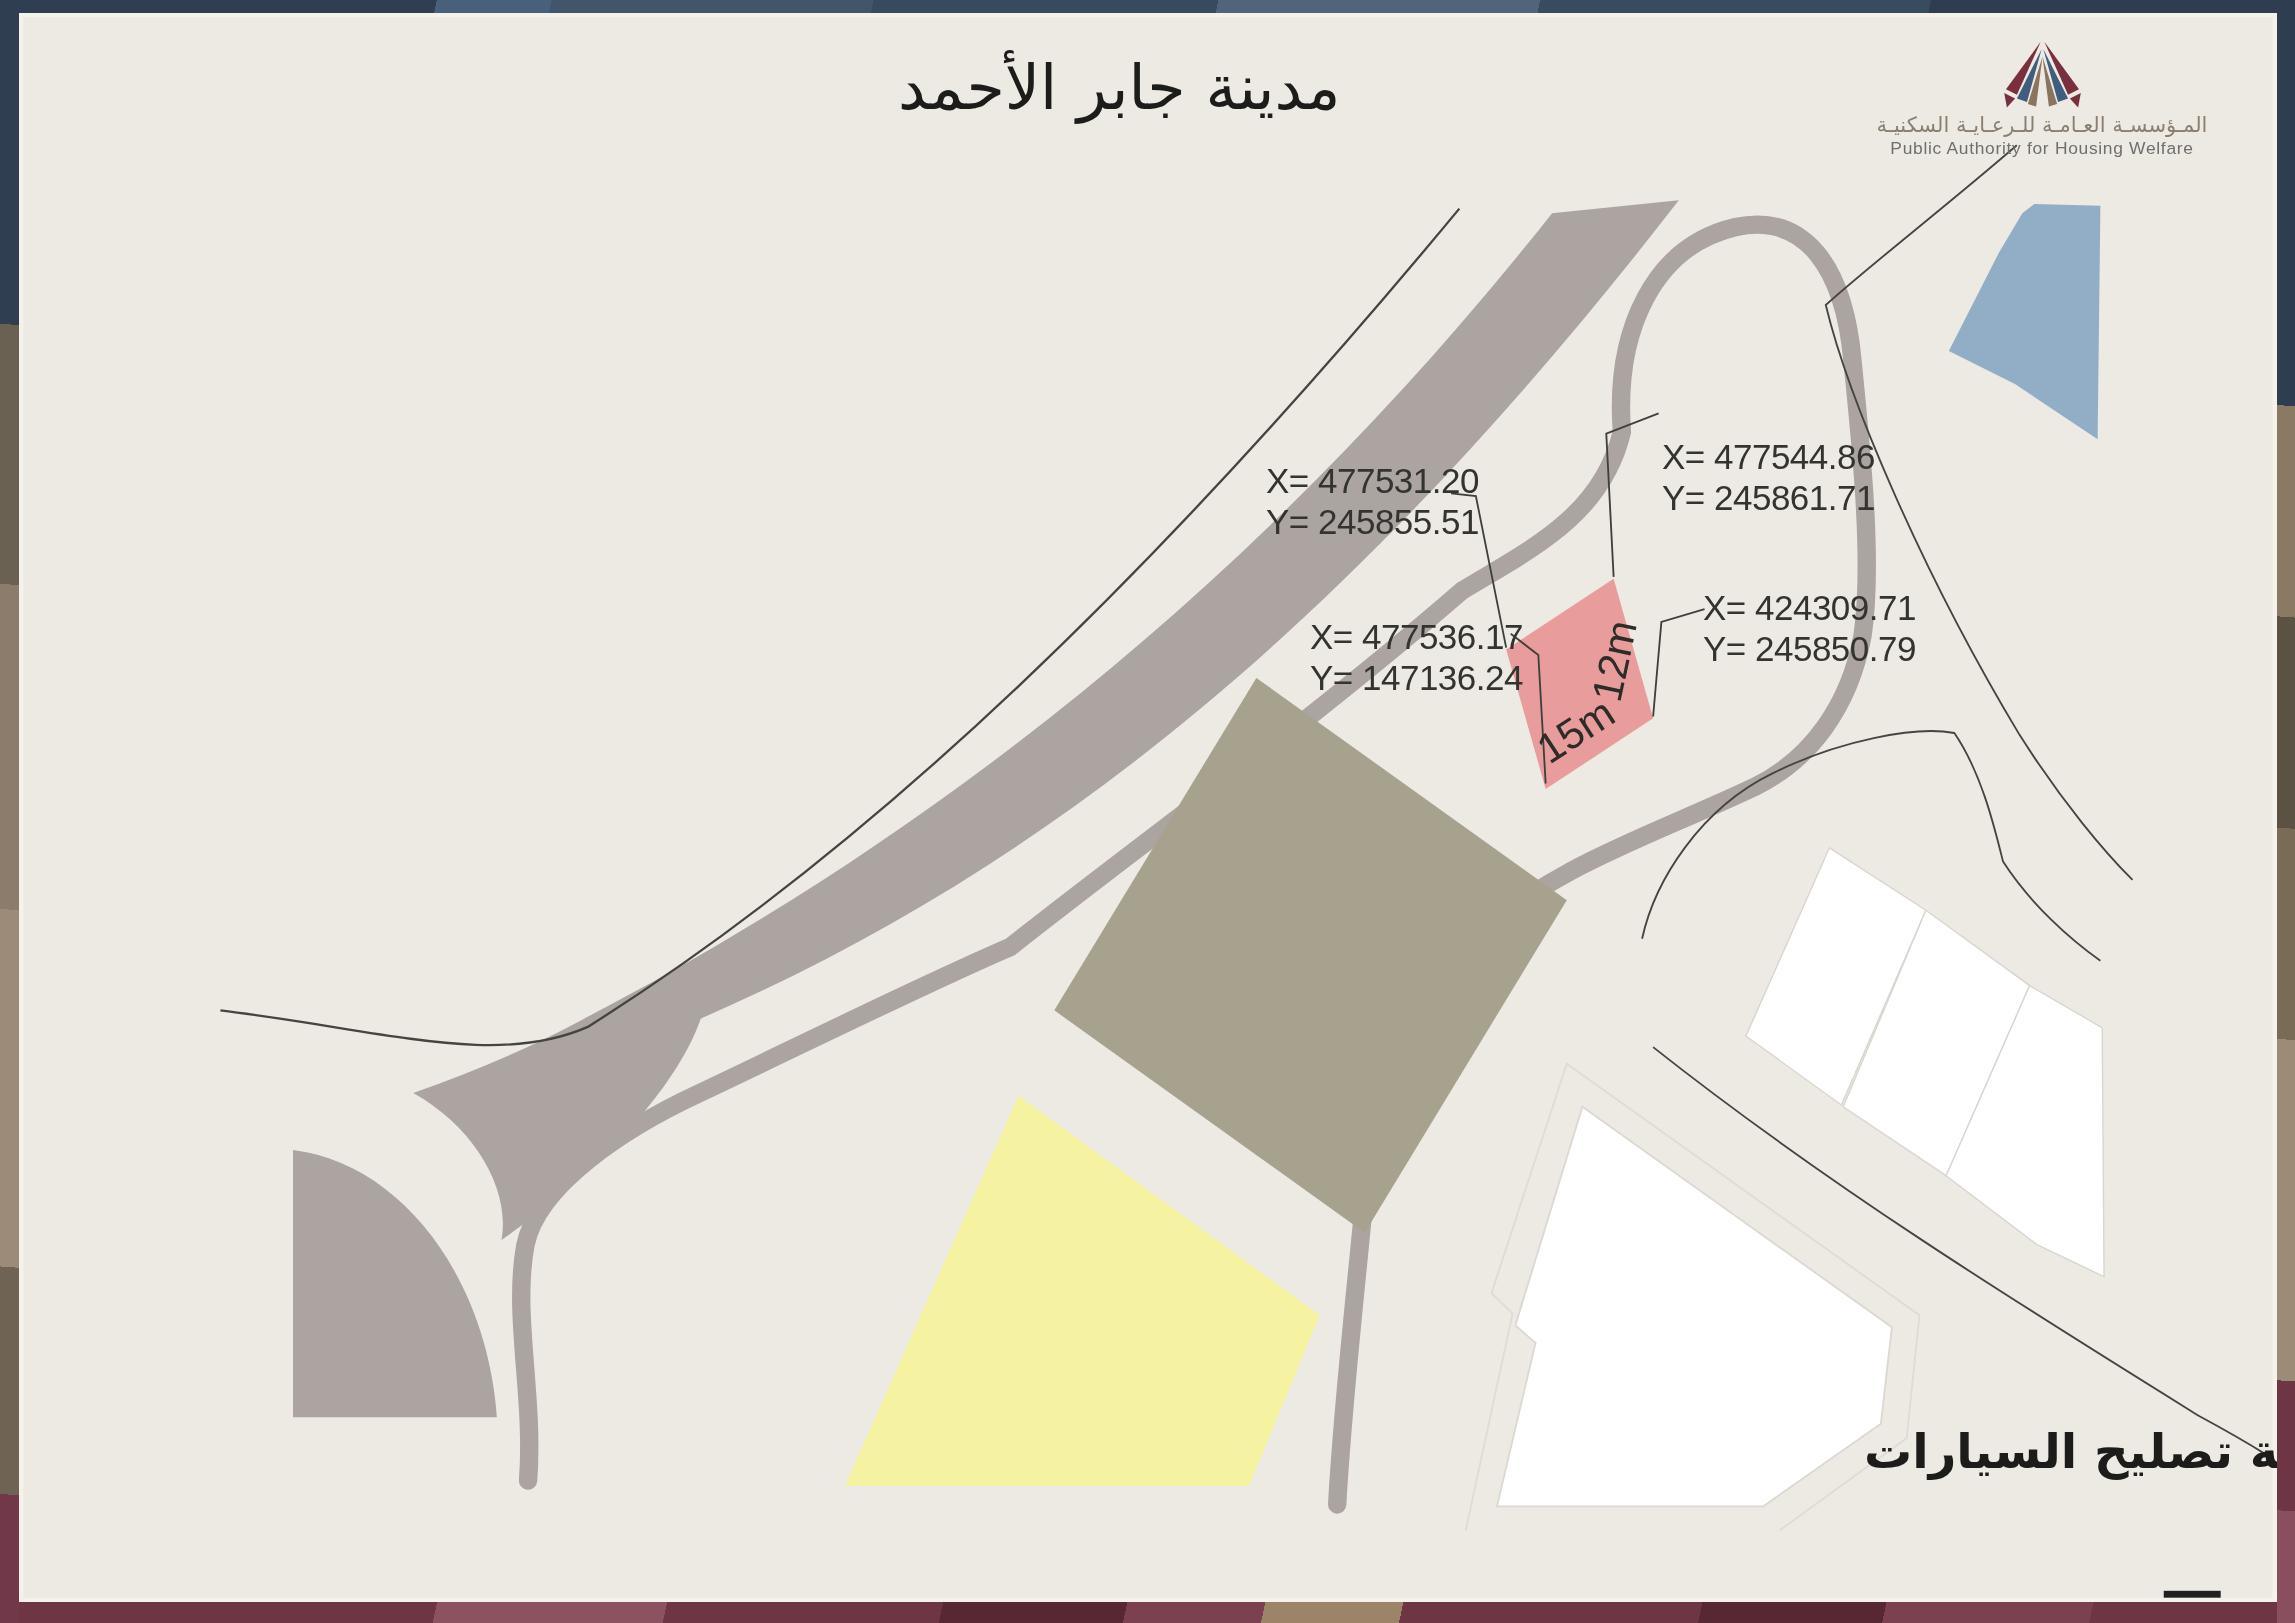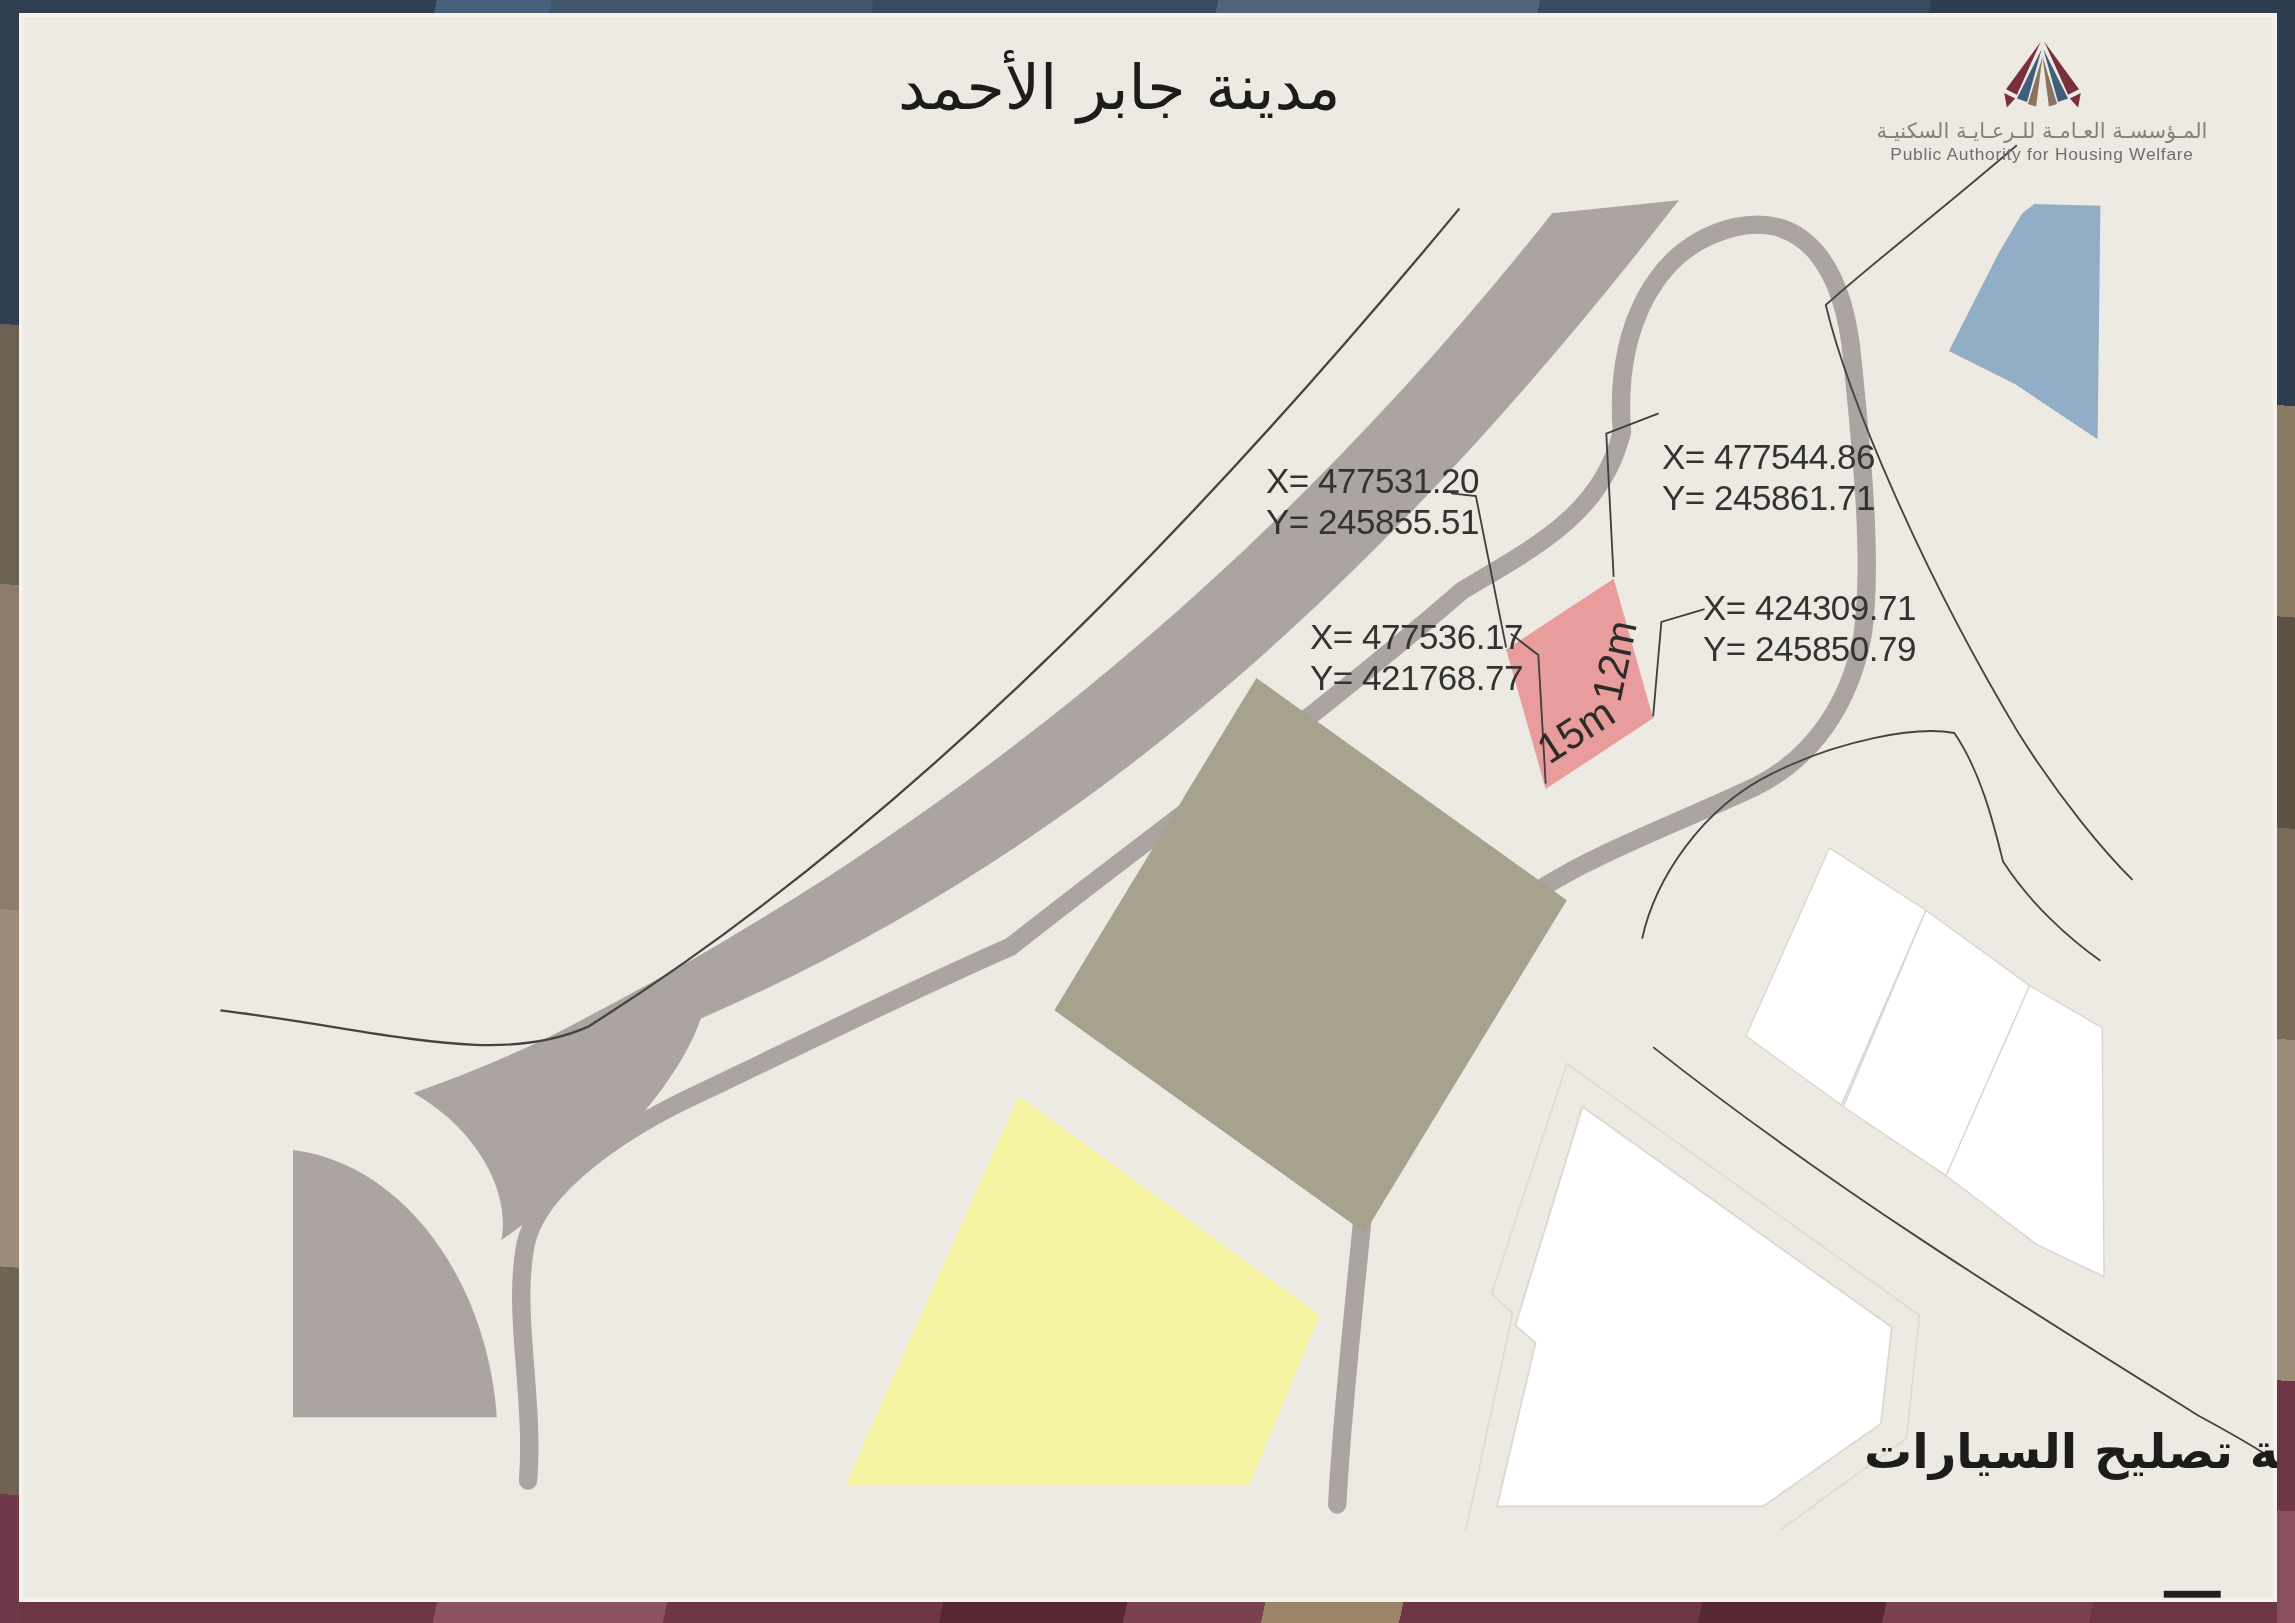--- a/index.html
+++ b/index.html
@@ -30,21 +30,21 @@
   .site-label{left:1864px;top:1423px;width:372px;text-align:right;
     font-family:"DejaVu Sans", sans-serif;font-weight:bold;
     font-size:48px;color:#1c1c1a;}
   .coord-label{font-size:35px;line-height:41px;color:#33332f;letter-spacing:-0.5px;}
   .coord-label span{display:block;}
   .dim-label{font-size:42px;color:#2c2c29;}
   .dim-15{left:1535px;top:707px;transform:rotate(-33deg);}
   .dim-12{left:1574px;top:637px;transform:rotate(-78deg);}
   .logo{left:1873px;top:40px;width:338px;text-align:center;}
   .logo-mark{display:block;margin:0 auto;}
-  .logo-ar{display:block;margin-top:6px;font-family:"DejaVu Sans", sans-serif;
+  .logo-ar{display:block;margin-top:0;font-family:"DejaVu Sans", sans-serif;
     font-size:21px;color:#8b8070;}
   .logo-en{display:block;margin-top:1px;font-size:17.4px;color:#6f6f6f;letter-spacing:0.7px;}
 </style>
 </head>
 <body>
 
 <svg id="map-svg" width="2296" height="1624" viewBox="0 0 2500 1768">
 
   <rect x="0" y="0" width="2500" height="1768" fill="#EDE9E3"></rect>
 
@@ -130,21 +130,21 @@
   <span>Y= 245861.71</span>
 </div>
 
 <div class="overlay coord-label" style="left:1266px;top:460px;">
   <span>X= 477531.20</span>
   <span>Y= 245855.51</span>
 </div>
 
 <div class="overlay coord-label" style="left:1310px;top:616px;">
   <span>X= 477536.17</span>
-  <span>Y= 421768.77</span>
+  <span>Y= 147136.24</span>
 </div>
 
 <div class="overlay coord-label" style="left:1703px;top:587px;">
   <span>X= 424309.71</span>
   <span>Y= 245850.79</span>
 </div>
 
 <div class="overlay dim-label dim-15">15m</div>
 <div class="overlay dim-label dim-12">12m</div>
 

